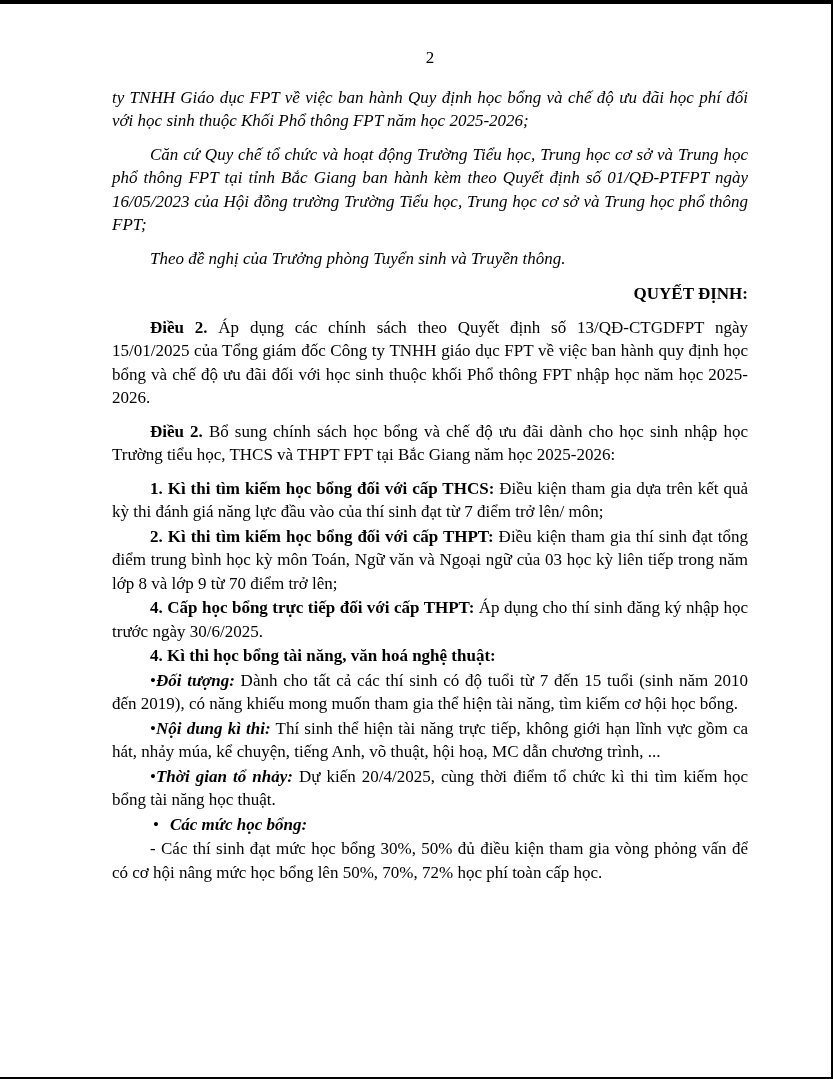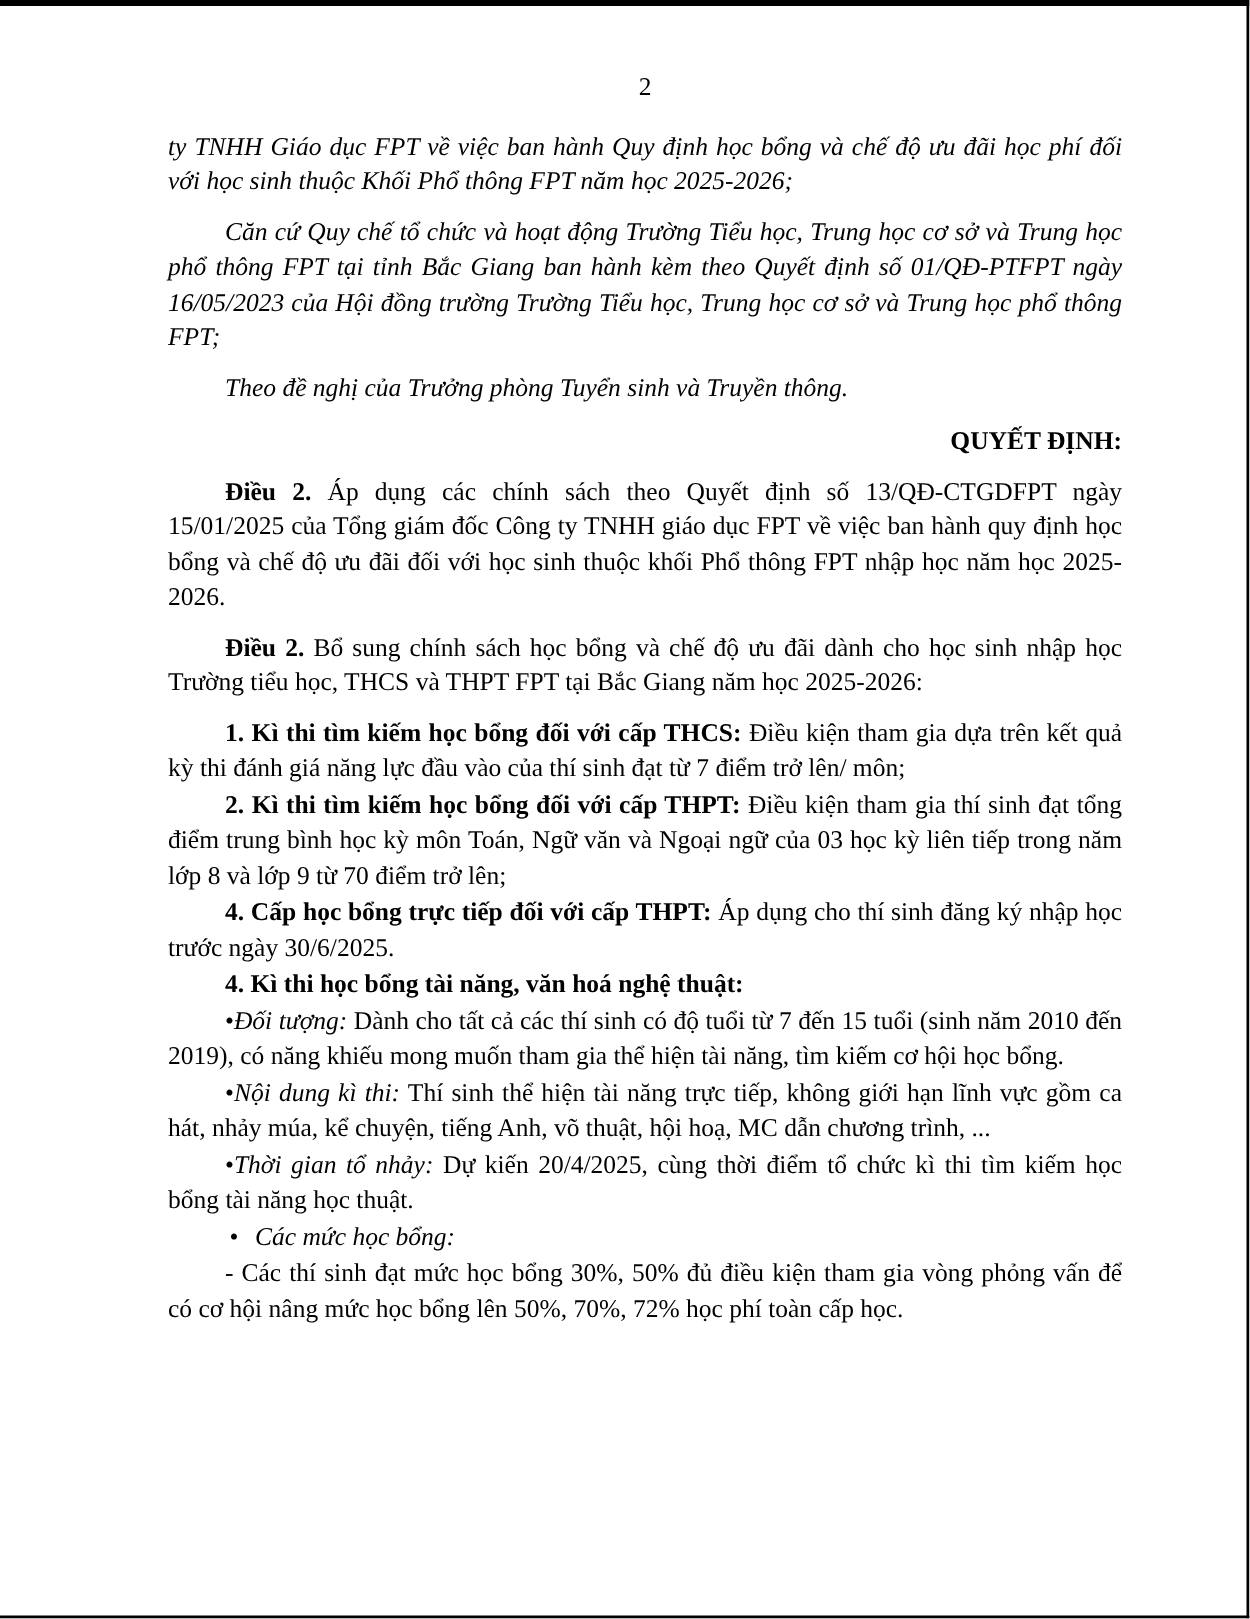--- a/index.html
+++ b/index.html
@@ -45,21 +45,21 @@
   p.tight { margin-bottom: 1px; }
   p.closing { margin-top: 9px; }
   .italic { font-style: italic; }
   .heading {
     font-weight: bold;
     text-align: right;
     text-indent: 0;
     margin: 12px 0 10px 0;
   }
   b.lead { font-weight: bold; }
-  .bullet-label { font-weight: normal; font-style: italic; }
+  .bullet-label { font-weight: bold; font-style: italic; }
   .bullet-marker { font-style: normal; }
   .bullet-marker.gap { margin-right: 11px; margin-left: 3px; }
 </style>
 </head>
 <body>
 
 <div class="page">
   <div class="content">
 
     <div class="page-number">2</div>

